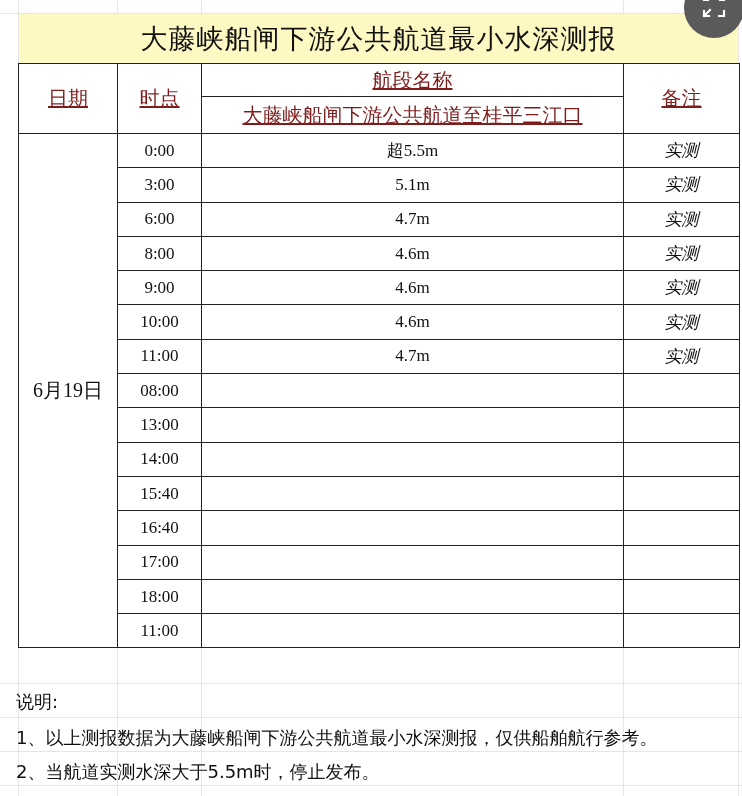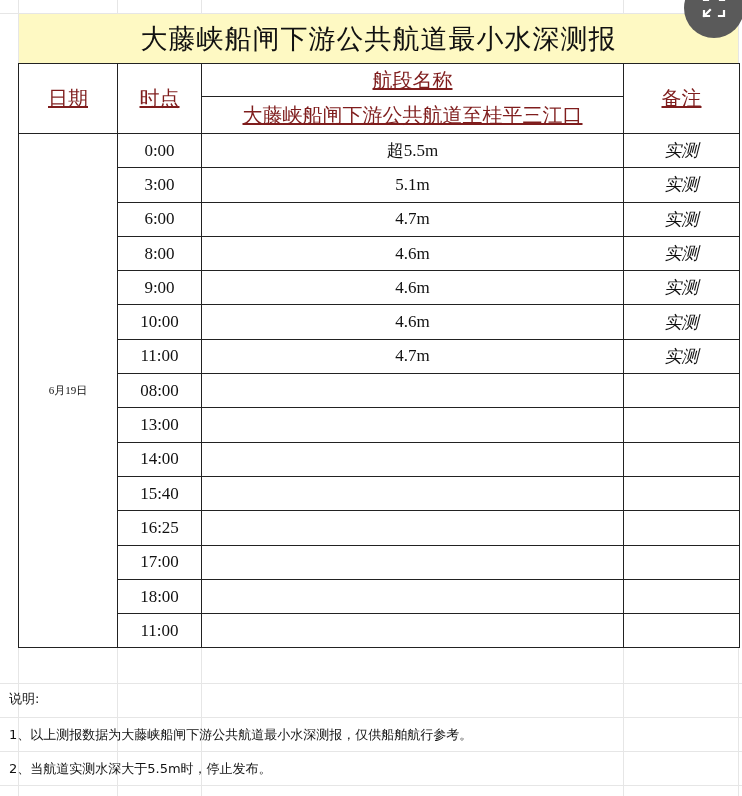--- a/index.html
+++ b/index.html
@@ -75,28 +75,28 @@
     font-size: 17px;
     color: #111;
   }
   .remark {
     font-size: 17px;
     color: #111;
     font-style: italic;
   }
   .date {
     font-family: "Liberation Serif", "DejaVu Serif", serif;
-    font-size: 11px;
+    font-size: 20px;
     font-weight: bold;
     color: #111;
   }
   .notes {
     position: absolute;
-    left: 9px;
-    font-size: 13px;
+    left: 16px;
+    font-size: 18px;
     color: #111;
     text-align: center;
   }
   .expand-btn {
     position: absolute;
     left: 684px;
     top: -22px;
     width: 60px;
     height: 60px;
     border-radius: 50%;
@@ -196,21 +196,21 @@
       <td class="time">14:00</td>
       <td class="depth"></td>
       <td class="remark"></td>
     </tr>
     <tr class="row">
       <td class="time">15:40</td>
       <td class="depth"></td>
       <td class="remark"></td>
     </tr>
     <tr class="row">
-      <td class="time">16:25</td>
+      <td class="time">16:40</td>
       <td class="depth"></td>
       <td class="remark"></td>
     </tr>
     <tr class="row">
       <td class="time">17:00</td>
       <td class="depth"></td>
       <td class="remark"></td>
     </tr>
     <tr class="row">
       <td class="time">18:00</td>

